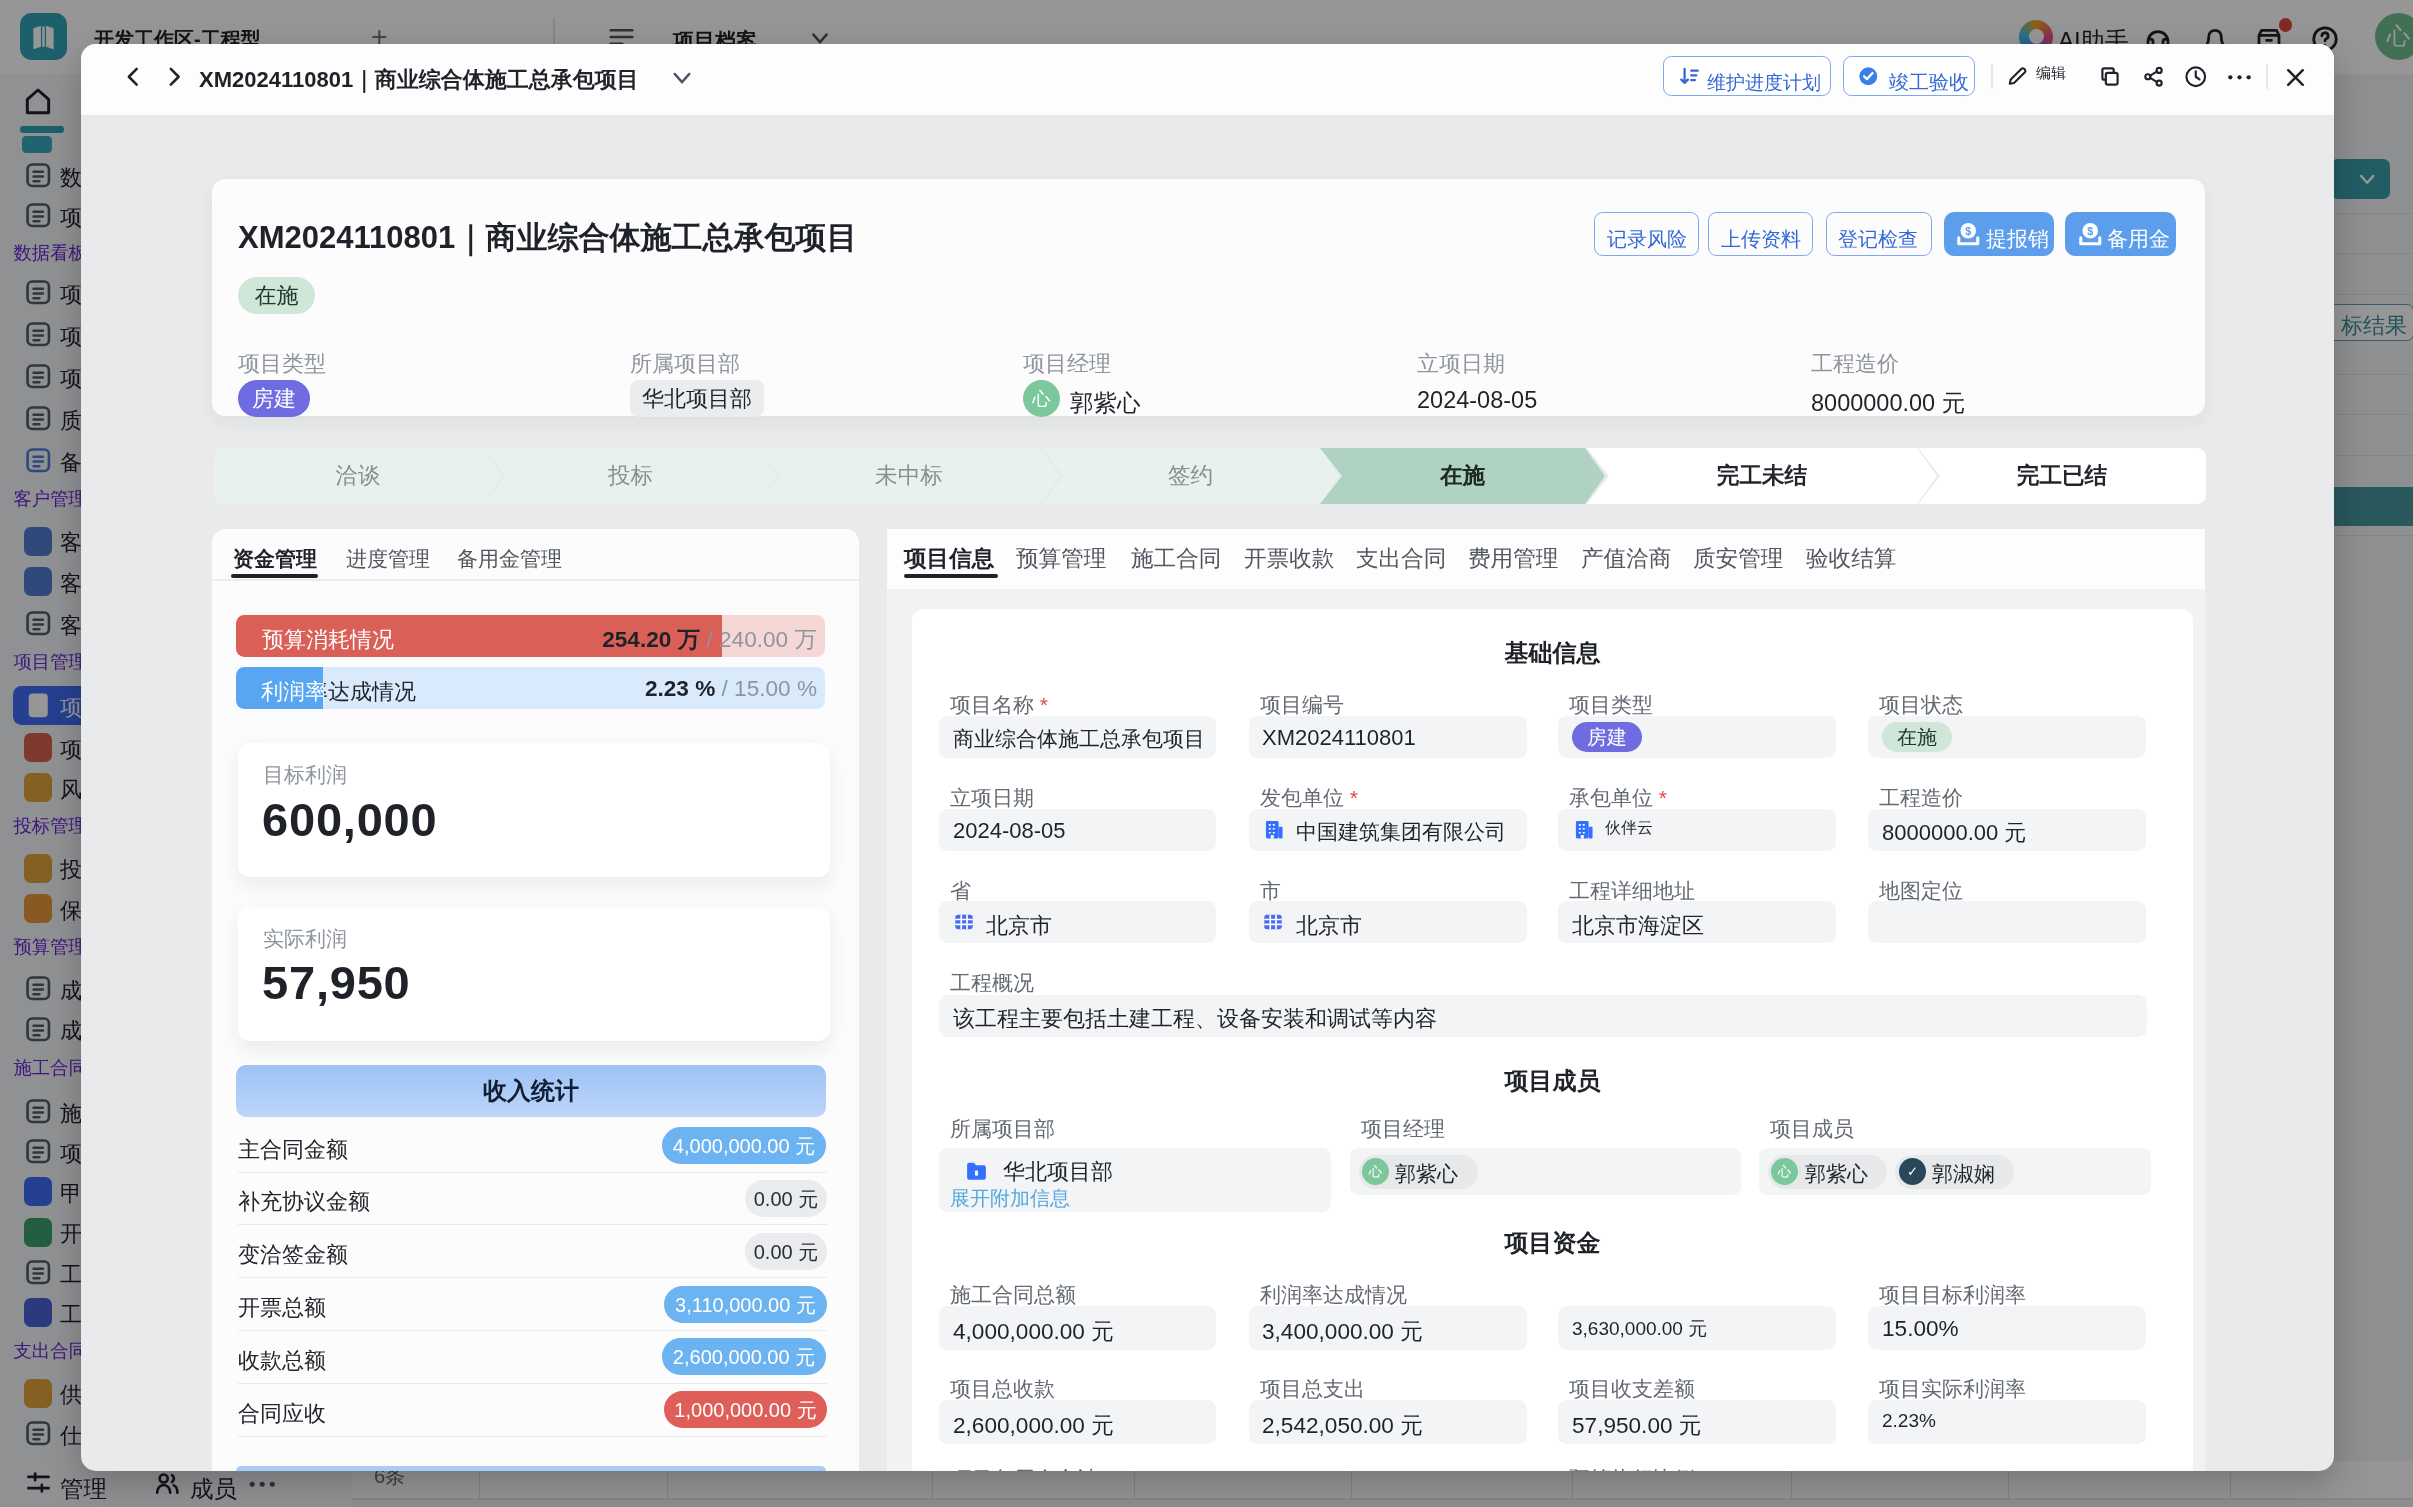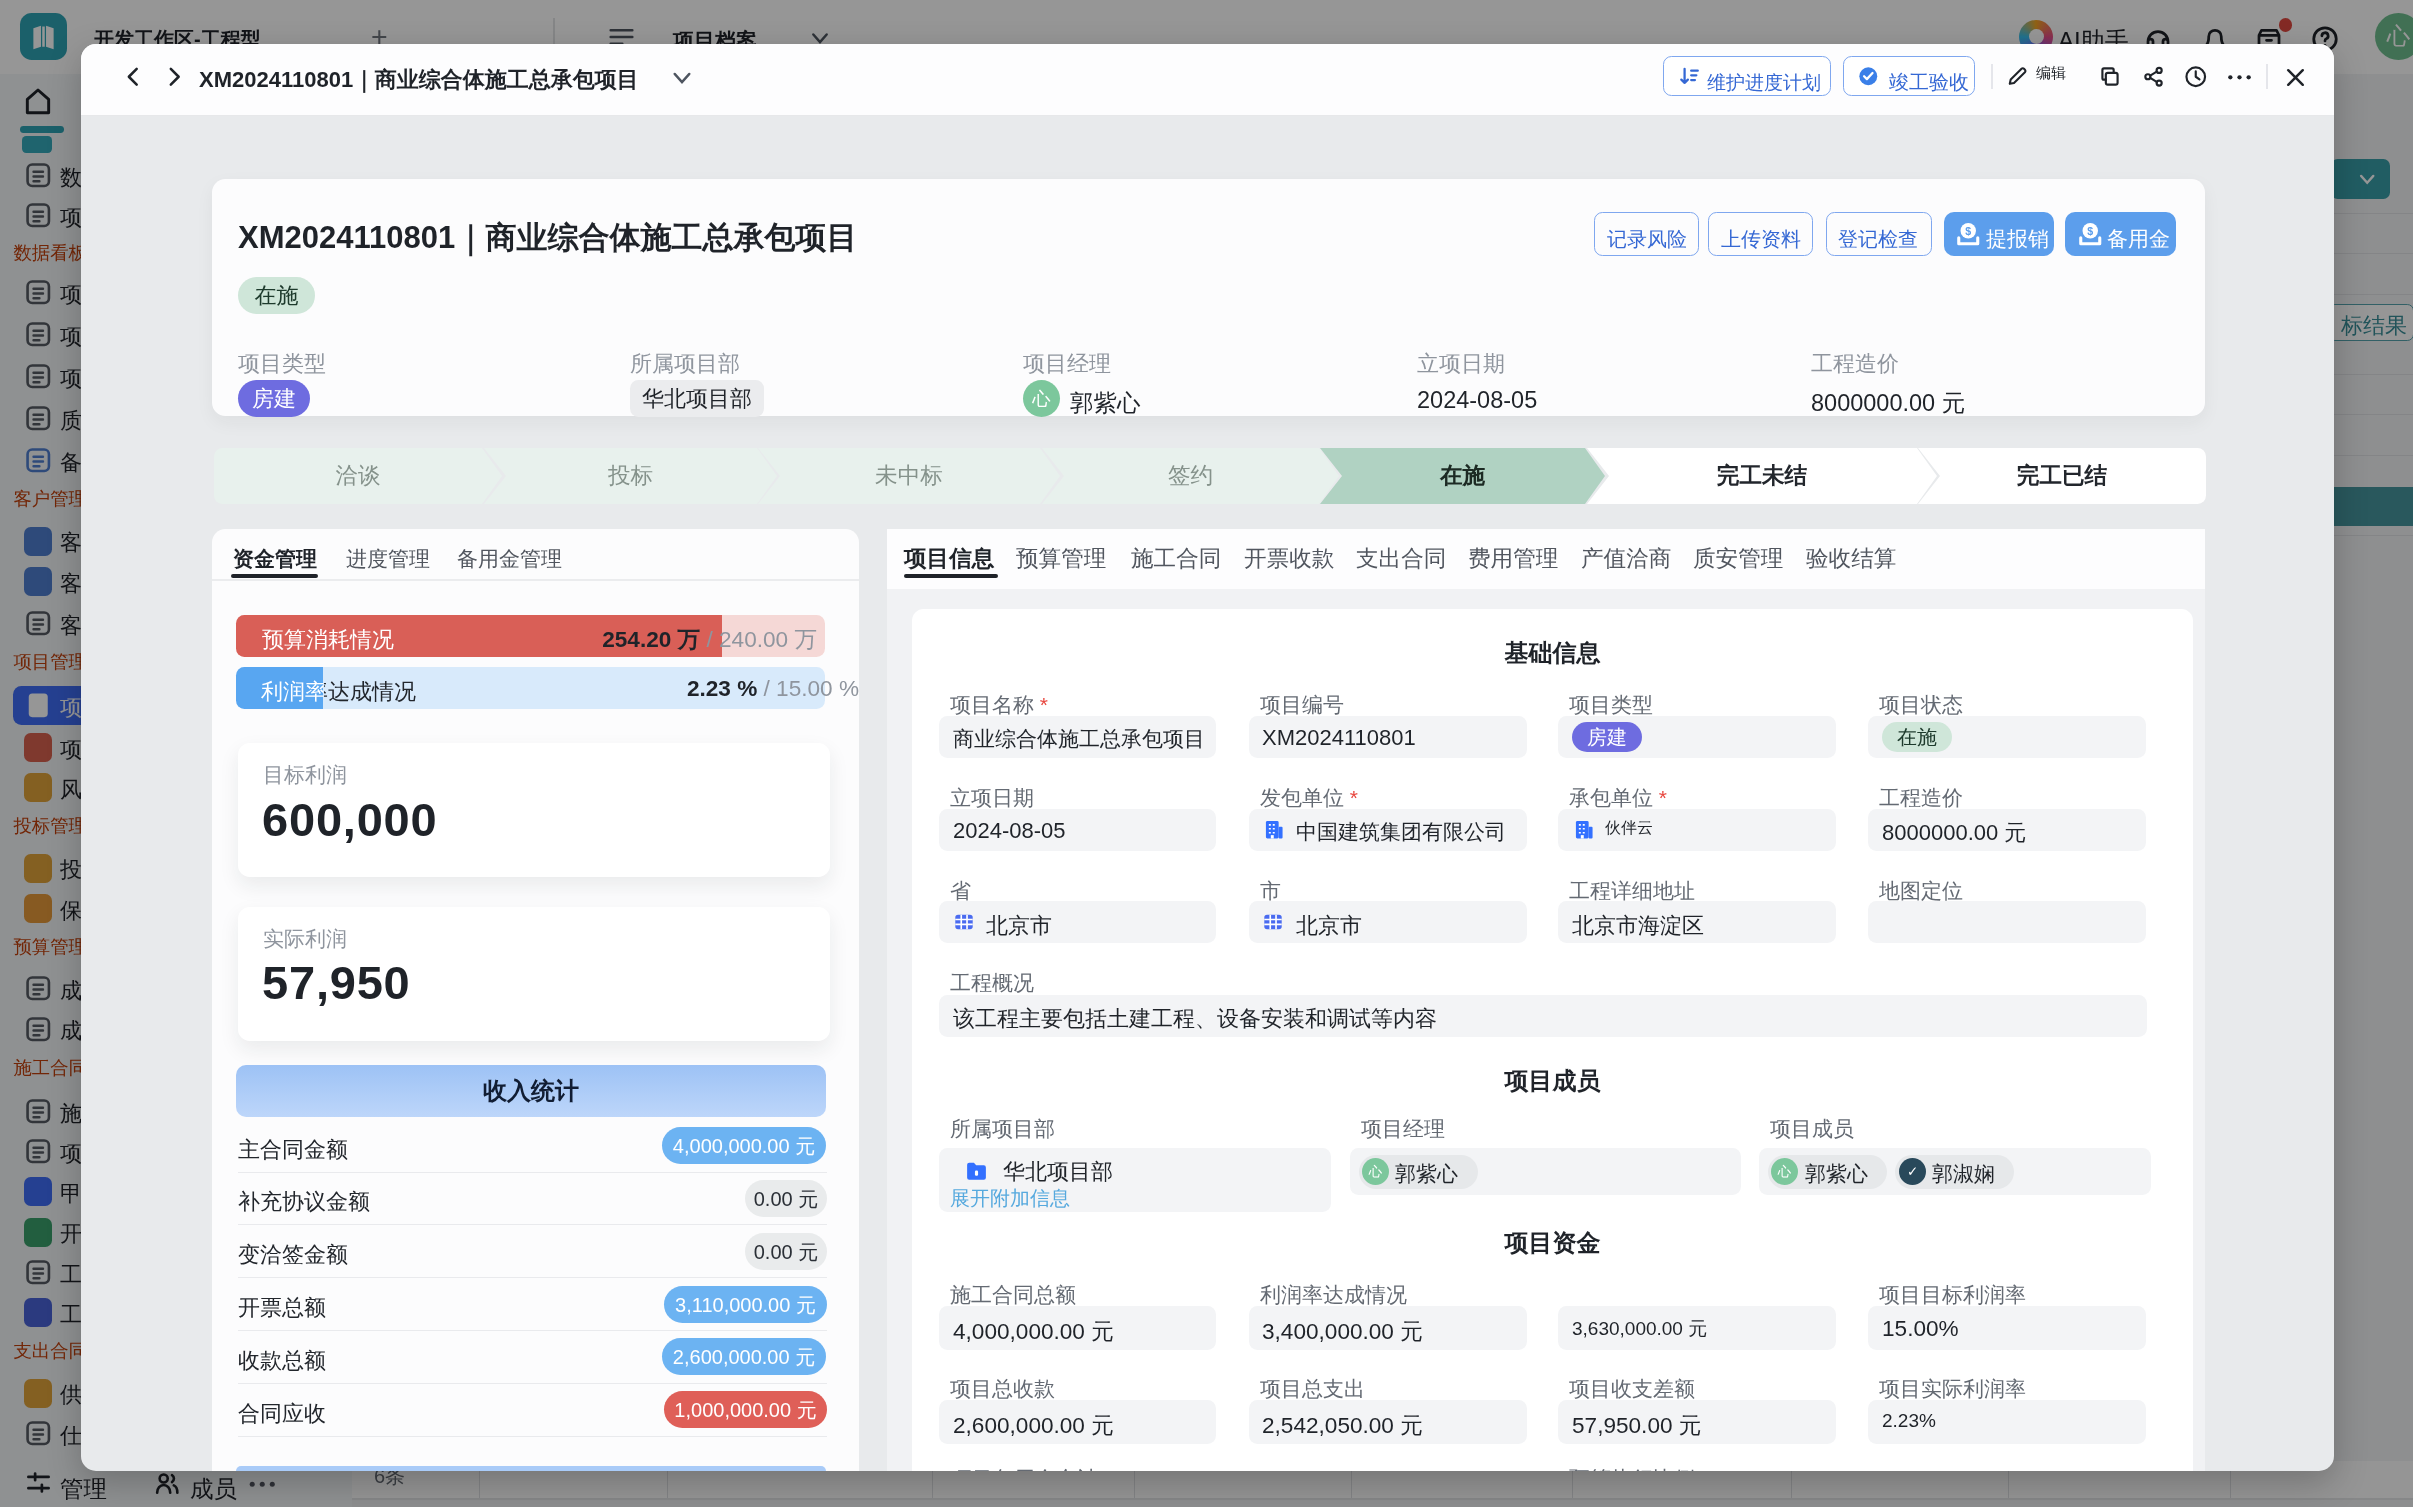--- a/index.html
+++ b/index.html
@@ -14,21 +14,21 @@
 .sec{font-size:24px;font-weight:700;color:#1f2329;text-align:center;width:100%}
 .tab{font-size:22.6px;color:#51565f;white-space:nowrap}
 .tabA{font-size:22.6px;font-weight:700;color:#1f2329;white-space:nowrap}
 .div{background:#e9eaed;height:0.8px}
 .rowlb{font-size:22px;color:#22262c;white-space:nowrap}
 .pillB{background:#6cb3f2;color:#fff;border-radius:18.4px;height:37px;line-height:38px;text-align:center;font-size:20px}
 .pillG{background:#e9ebec;color:#2a2f36;border-radius:18.4px;height:37px;line-height:38px;text-align:center;font-size:20px}
 .pillR{background:#df5f58;color:#fff;border-radius:18.4px;height:37px;line-height:38px;text-align:center;font-size:20px}
 .obtn{border:1.7px solid #7fa7ef;border-radius:8.4px;color:#3568d4;font-size:22px;background:#fff}
 .sideT{font-size:22px;color:#1f2329;white-space:nowrap}
-.sideS{font-size:18.4px;color:#c2410c;white-space:nowrap}
+.sideS{font-size:18.4px;color:#6d28d9;white-space:nowrap}
 .ic{stroke:#1f2329;stroke-width:2.2;fill:none;stroke-linecap:round;stroke-linejoin:round}
 .icb{stroke:#3568d4;stroke-width:2.2;fill:none;stroke-linecap:round;stroke-linejoin:round}
 </style>
 </head>
 <body>
 <div class="a" style="left:0;top:0;width:2413px;height:74px;background:#fff"></div>
 <div class="a" style="left:0;top:74px;width:352px;height:1434px;background:#f4f6f8"></div>
 <div class="a" style="left:352px;top:74px;width:2061px;height:1434px;background:#f2f3f5"></div>
 <div class="a" style="left:20px;top:13.4px;width:47px;height:47px;background:#2ea3b4;border-radius:11.7px"></div>
 <svg class="a" style="left:30px;top:23.5px" width="27" height="27" viewBox="0 0 32 32">
@@ -316,21 +316,21 @@
 <div class="a nw" style="left:262px;top:625px;font-size:22px;color:#fff">预算消耗情况</div>
 <div class="a nw" style="right:1596px;top:624px;font-size:22.6px;text-align:right"><b style="font-weight:700">254.20 万</b><span style="color:#8f959e"> / 240.00 万</span></div>
 <div class="a" style="left:236px;top:667px;width:589px;height:42px;background:#d8eafb;border-radius:8.4px"></div>
 <div class="a" style="left:236px;top:667px;width:87px;height:42px;background:#58a6f1;border-radius:8.4px 0 0 8.4px"></div>
 <div class="a" style="left:236px;top:667px;width:87px;height:42px;overflow:hidden">
     <div class="a nw" style="left:25px;top:10px;font-size:22px;color:#fff">利润率达成情况</div>
   </div>
 <div class="a" style="left:324px;top:667px;width:501px;height:42px;overflow:hidden">
     <div class="a nw" style="left:-62px;top:10px;font-size:22px;color:#22262c">利润率达成情况</div>
   </div>
-<div class="a nw" style="right:1554px;top:676px;font-size:22.6px;text-align:left"><b style="font-weight:700">2.23 %</b><span style="color:#8f959e"> / 15.00 %</span></div>
+<div class="a nw" style="right:1596px;top:676px;font-size:22.6px;text-align:left"><b style="font-weight:700">2.23 %</b><span style="color:#8f959e"> / 15.00 %</span></div>
 <div class="a" style="left:238px;top:743px;width:592px;height:134px;background:#fff;border-radius:11.7px;box-shadow:0 8.4px 20px rgba(31,35,41,.08)"></div>
 <div class="a gl" style="left:263px;top:761px;font-size:21px">目标利润</div>
 <div class="a nw" style="left:262px;top:792px;font-size:47px;font-weight:600;letter-spacing:0.8px">600,000</div>
 <div class="a" style="left:238px;top:907px;width:592px;height:134px;background:#fff;border-radius:11.7px;box-shadow:0 8.4px 20px rgba(31,35,41,.08)"></div>
 <div class="a gl" style="left:263px;top:925px;font-size:21px">实际利润</div>
 <div class="a nw" style="left:262px;top:955px;font-size:47px;font-weight:600;letter-spacing:0.8px">57,950</div>
 <div class="a" style="left:236px;top:1065px;width:590px;height:52px;border-radius:10px;background:linear-gradient(180deg,#9dc2f5,#bdd6fa);text-align:center;line-height:52px;font-size:24px;font-weight:700;color:#111d33">收入统计</div>
 <div class="a rowlb" style="left:238px;top:1135px;font-size:22px">主合同金额</div>
 <div class="a pillB" style="left:662px;top:1127px;width:164px">4,000,000.00 元</div>
 <div class="a div" style="left:238px;top:1172px;width:589px"></div>

